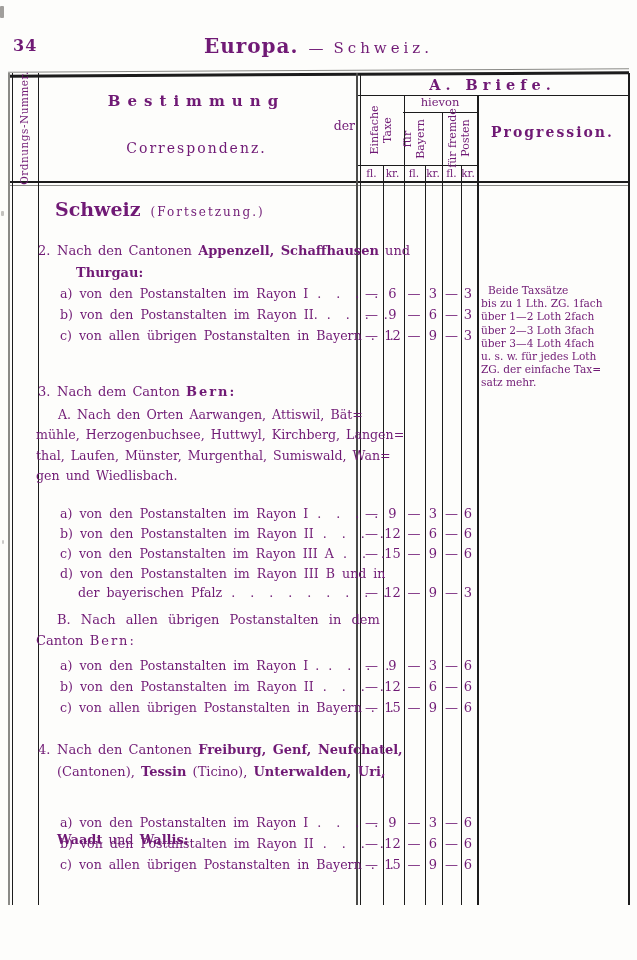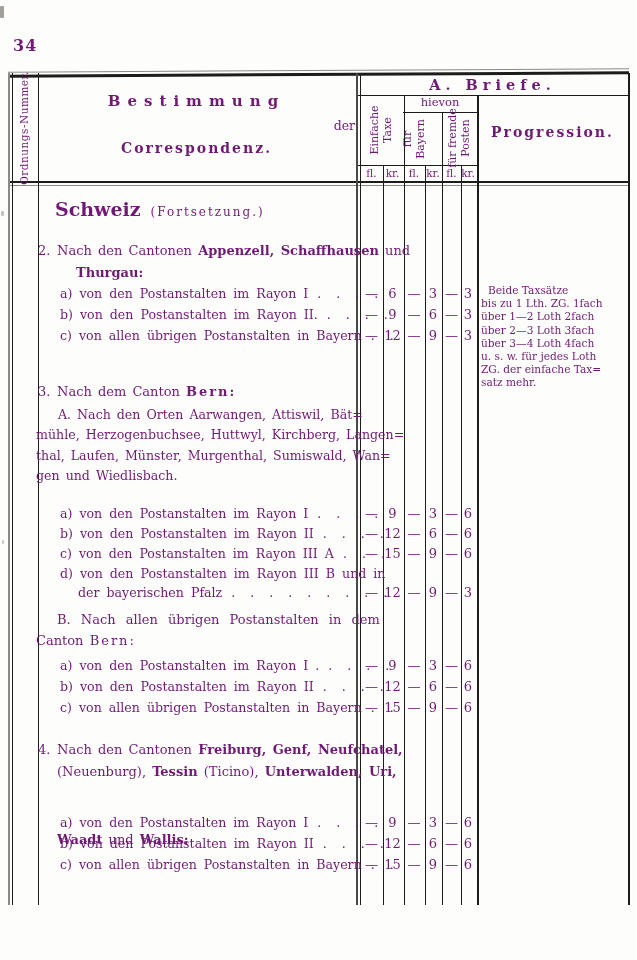--- a/index.html
+++ b/index.html
@@ -19,21 +19,21 @@
   .rot2{line-height:13px;font-size:11px;}
   .briefe{position:absolute;left:357px;top:76px;width:271px;text-align:center;
           font-weight:bold;font-size:14.5px;letter-spacing:5px;}
   .hievon{position:absolute;left:403px;top:95px;width:74px;text-align:center;font-size:11.5px;}
   .progr{position:absolute;left:477px;top:124px;width:151px;text-align:center;
          font-weight:bold;font-size:14px;letter-spacing:2px;}
   .best1{position:absolute;left:38px;top:92px;width:317px;text-align:center;
          font-weight:bold;font-size:15px;letter-spacing:7px;}
   .best2{position:absolute;left:38px;top:118px;width:317px;text-align:right;font-size:12.5px;}
   .best3{position:absolute;left:38px;top:140px;width:317px;text-align:center;
-         font-weight:bold;font-size:14px;letter-spacing:2px;}
+         font-weight:normal;font-size:14px;letter-spacing:2px;}
   .unit{position:absolute;top:167px;font-size:10.5px;text-align:center;}
   
   .schweiz{position:absolute;left:55px;top:198px;white-space:nowrap;}
   .schweiz .big{font-weight:bold;font-size:19px;}
   .schweiz .cont{font-size:12px;letter-spacing:2px;margin-left:10px;}
   .inum{position:absolute;left:38px;font-size:13px;}
   .iline{position:absolute;left:57px;font-size:13px;white-space:nowrap;word-spacing:2px;}
   .fb{font-weight:bold;}
   .para{position:absolute;left:36px;top:405px;width:322px;font-size:12.6px;line-height:20.3px;
         word-spacing:2px;}
@@ -51,20 +51,23 @@
   .wide{word-spacing:6px;}
   .sp{letter-spacing:2px;}
   .speck{position:absolute;background:#55524e;border-radius:1px;}
 </style>
 </head>
 <body>
 
 <div class="page">
 
   <div class="pagenum">34</div>
+  <div class="doctitle">
+    <span class="t-bold">Europa.</span><span class="t-sep">—</span><span class="t-spaced">Schweiz.</span>
+  </div>
 
   <div class="hl gray" style="left:8px;top:70px;width:621px;height:1px;transform:rotate(-0.3deg);"></div>
   <div class="hl" style="left:8px;top:73px;width:621px;height:2.5px;transform:rotate(-0.3deg);"></div>
   <div class="hl" style="left:357px;top:95px;width:271px;height:1.2px;"></div>
   <div class="hl" style="left:403px;top:112px;width:74px;height:1px;"></div>
   <div class="hl" style="left:356px;top:165px;width:121px;height:1px;"></div>
   <div class="hl" style="left:8px;top:181px;width:621px;height:2px;"></div>
   <div class="hl gray" style="left:8px;top:185px;width:621px;height:1px;"></div>
 
   <div class="vl gray" style="left:8px;top:73px;width:1.5px;height:832px;"></div>
@@ -244,21 +247,21 @@
     <span class="v c4">9</span>
     <span class="v c5">—</span>
     <span class="v c6">6</span>
   </div>
 
   <div class="inum" style="top:742px;">4.</div>
   <div class="iline" style="top:742px;">
     <span>Nach den Cantonen </span><span class="fb">Freiburg, Genf, Neufchatel,</span>
   </div>
   <div class="iline" style="top:764px;">
-    <span>(Neuenburg), </span><span class="fb">Tessin</span><span> (Ticino), </span><span class="fb">Unterwalden, Uri,</span>
+    <span>(Cantonen), </span><span class="fb">Tessin</span><span> (Ticino), </span><span class="fb">Unterwalden, Uri,</span>
   </div>
   <div class="iline" style="top:832px;">
     <span class="fb">Waadt</span><span> und </span><span class="fb">Wallis:</span>
   </div>
 
   <div class="row" style="top:815px;">
     <span class="lbl"><span>a) von den Postanstalten im Rayon I</span><span class="dots">. . . .</span></span>
     <span class="v c1">—</span>
     <span class="v c2">9</span>
     <span class="v c3">—</span>

